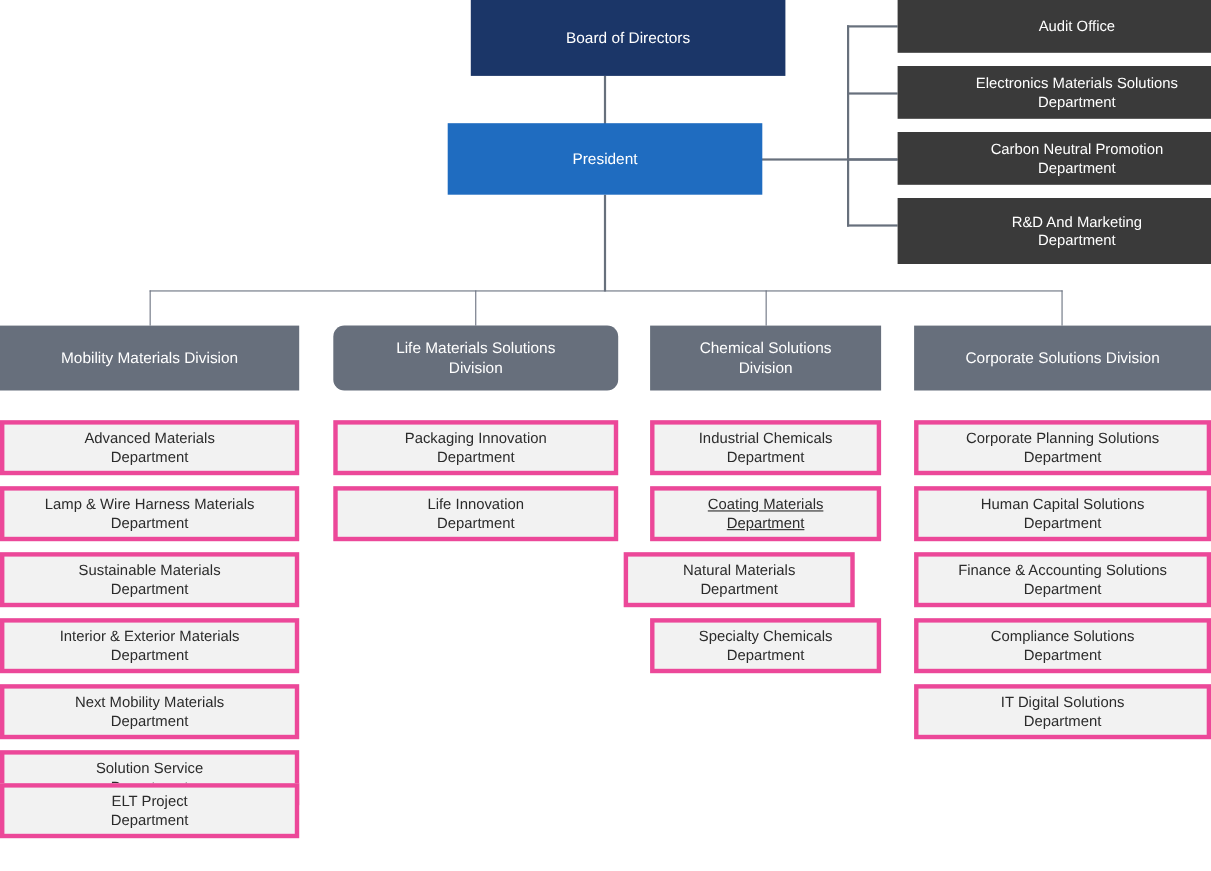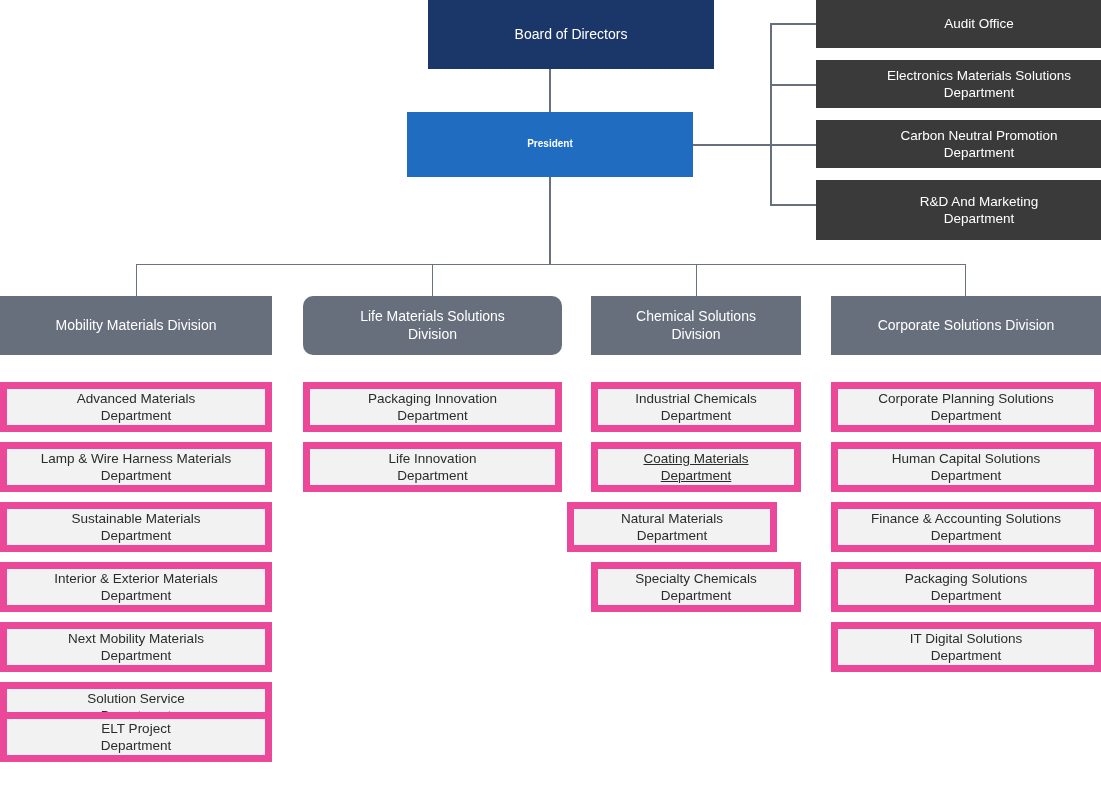--- a/index.html
+++ b/index.html
@@ -40,39 +40,39 @@
 
   .node-board {
     background: #1b3668;
     color: #ffffff;
     font-size: 14px;
     font-weight: 400;
   }
   .node-president {
     background: #1f6cc0;
     color: #ffffff;
-    font-size: 10px;
-    font-weight: 700;
+    font-size: 14px;
+    font-weight: 400;
   }
   .node-staff {
     background: #3a3a3a;
     color: #ffffff;
     font-size: 13.5px;
     font-weight: 400;
     padding-left: 41px;
   }
   .node-division {
     background: #676f7c;
     color: #ffffff;
     font-size: 14px;
     font-weight: 400;
   }
   .node-department {
     background: #f2f2f2;
-    border: 7px solid #ec4899;
+    border: 4px solid #ec4899;
     color: #2b2b2b;
     font-size: 13.5px;
     font-weight: 400;
   }
 
   
   .line {
     position: absolute;
     background: #67707c;
   }
@@ -205,21 +205,21 @@
   </div>
   <div class="node node-department" style="left:831px; top:442px; width:270px; height:50px;">
     <span class="label">Human Capital Solutions
 Department</span>
   </div>
   <div class="node node-department" style="left:831px; top:502px; width:270px; height:50px;">
     <span class="label">Finance &amp; Accounting Solutions
 Department</span>
   </div>
   <div class="node node-department" style="left:831px; top:562px; width:270px; height:50px;">
-    <span class="label">Packaging Solutions
+    <span class="label">Compliance Solutions
 Department</span>
   </div>
   <div class="node node-department" style="left:831px; top:622px; width:270px; height:50px;">
     <span class="label">IT Digital Solutions
 Department</span>
   </div>
 
 </div>
 
 </body></html>

